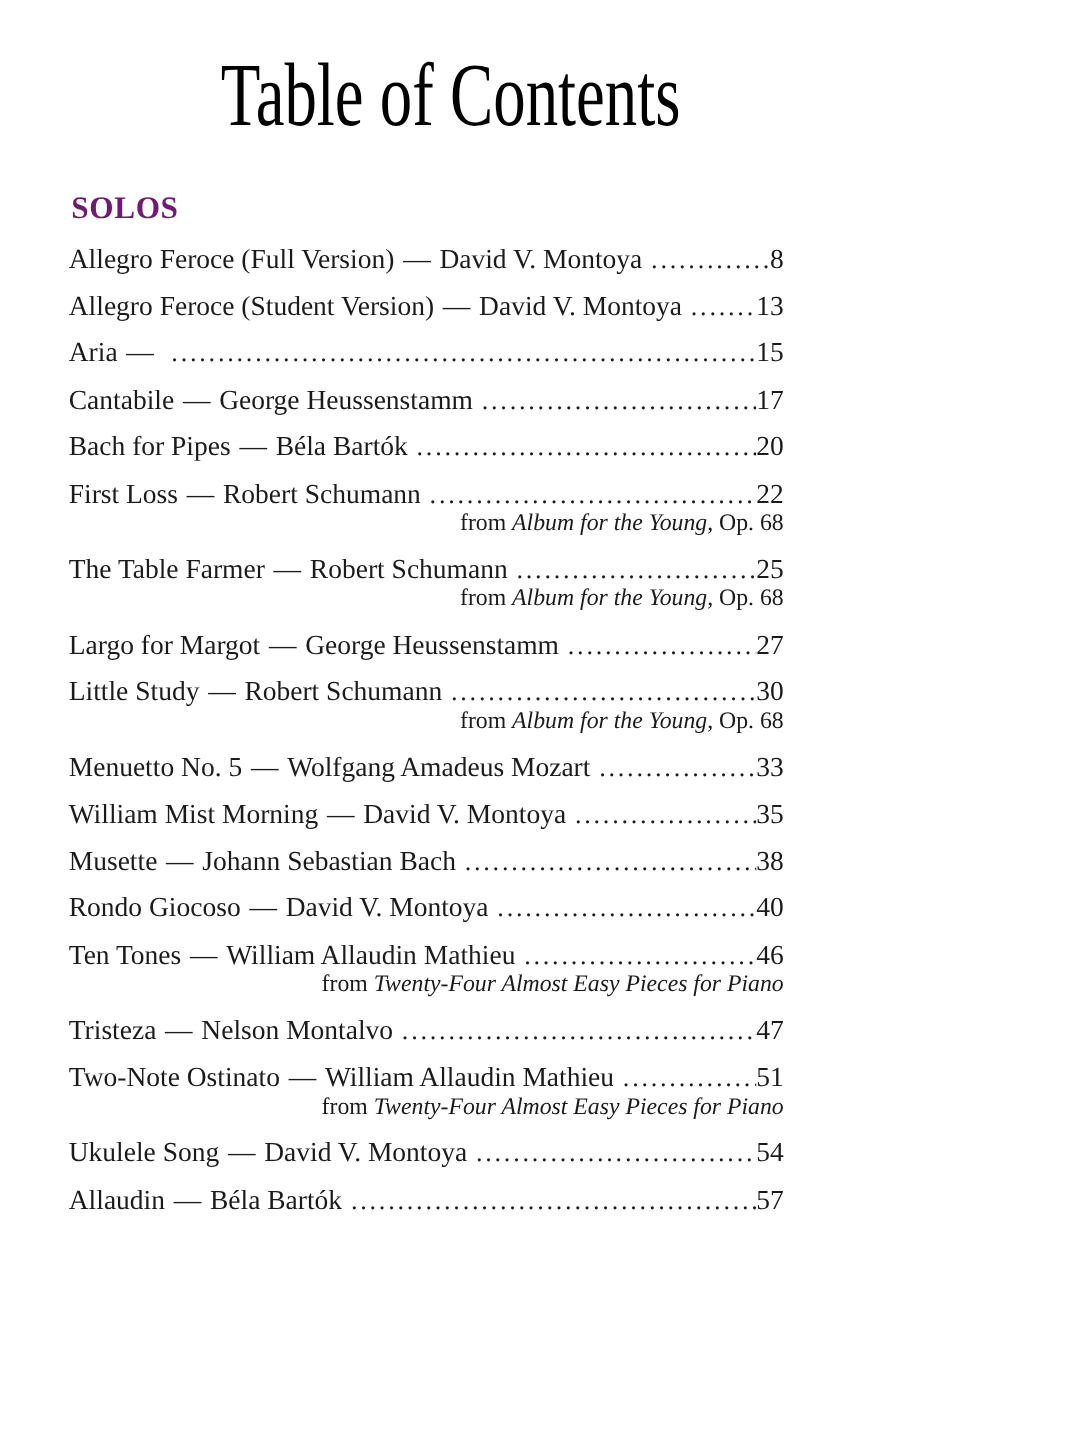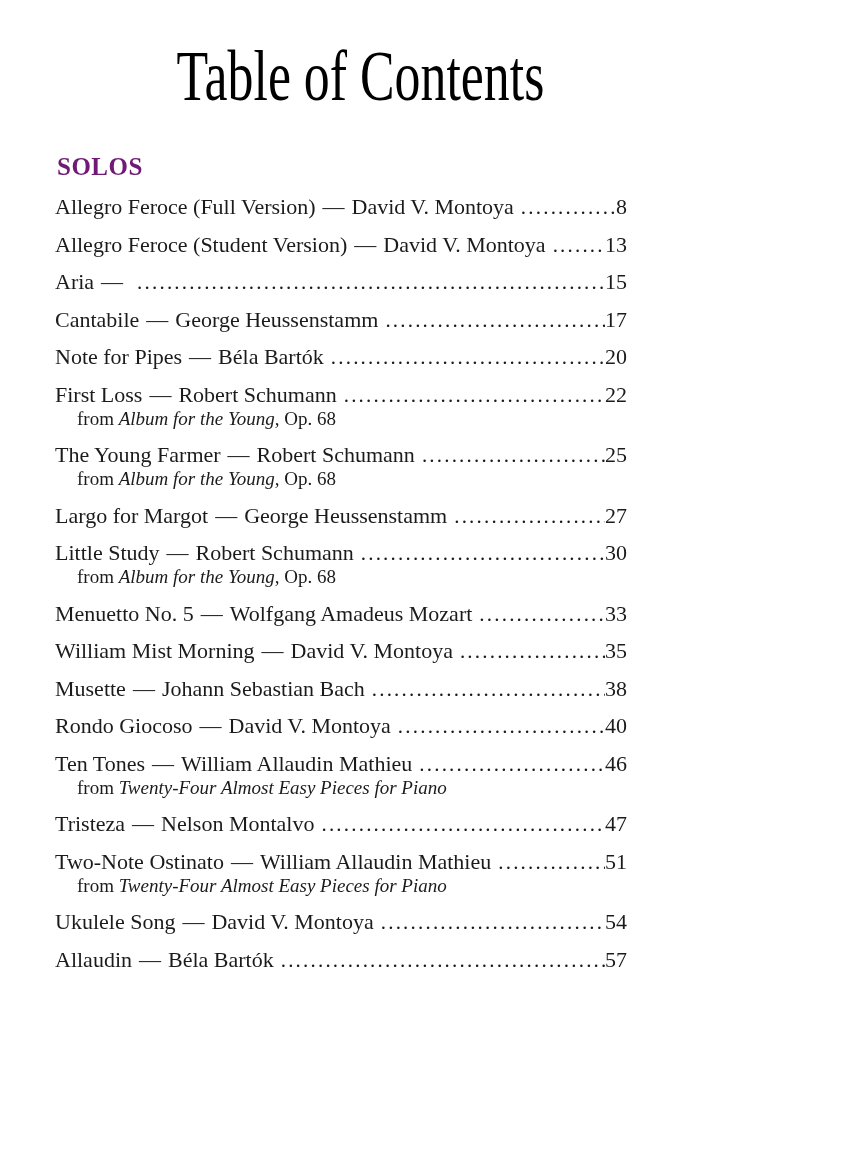--- a/index.html
+++ b/index.html
@@ -41,20 +41,21 @@
     line-height: 26px;
     font-weight: bold;
     letter-spacing: 0.5px;
     color: #701a75;
   }
   .entries {
     margin-top: 15px;
   }
   .entry {
     margin-bottom: 13.5px;
+    text-align: right;
   }
   .row {
     display: flex;
     align-items: baseline;
     font-size: 22px;
     line-height: 23px;
     white-space: nowrap;
   }
   .title-text, .sep, .composer, .pagenum {
     flex: 0 0 auto;
@@ -130,42 +131,42 @@
           <span class="sep">—</span>
           <span class="composer">George Heussenstamm</span>
           <span class="dots"></span>
           <span class="pagenum">17</span>
         </div>
 
   </div>
 
   <div class="entry">
     <div class="row">
-          <span class="title-text">Note for Pipes</span>
+          <span class="title-text">Bach for Pipes</span>
           <span class="sep">—</span>
           <span class="composer">Béla Bartók</span>
           <span class="dots"></span>
           <span class="pagenum">20</span>
         </div>
   </div>
 
   <div class="entry">
     <div class="row">
           <span class="title-text">First Loss</span>
           <span class="sep">—</span>
           <span class="composer">Robert Schumann</span>
           <span class="dots"></span>
           <span class="pagenum">22</span>
         </div>
     <div class="sub"><span class="sub-prefix">from </span><span class="sub-it">Album for the Young</span><span class="sub-suffix">, Op. 68</span></div>
   </div>
 
   <div class="entry">
     <div class="row">
-          <span class="title-text">The Young Farmer</span>
+          <span class="title-text">The Table Farmer</span>
           <span class="sep">—</span>
           <span class="composer">Robert Schumann</span>
           <span class="dots"></span>
           <span class="pagenum">25</span>
         </div>
     <div class="sub"><span class="sub-prefix">from </span><span class="sub-it">Album for the Young</span><span class="sub-suffix">, Op. 68</span></div>
   </div>
 
   <div class="entry">
     <div class="row">

